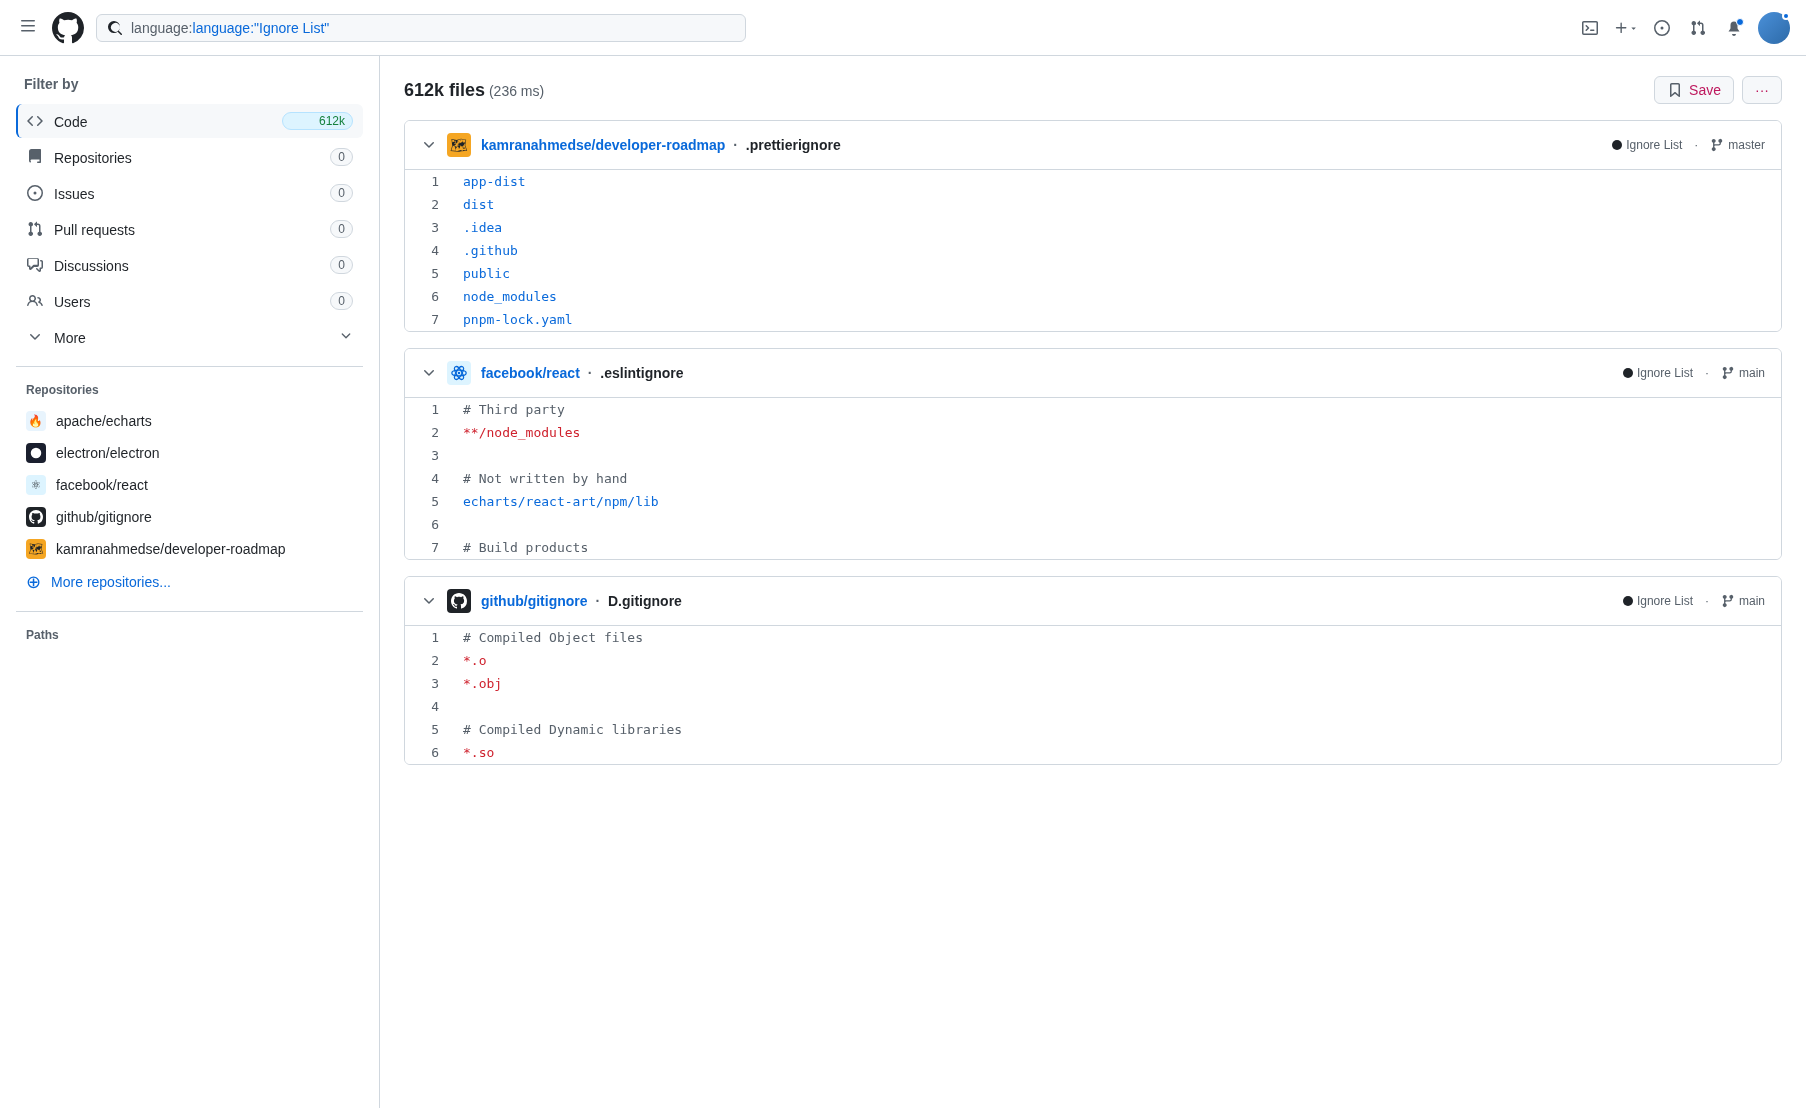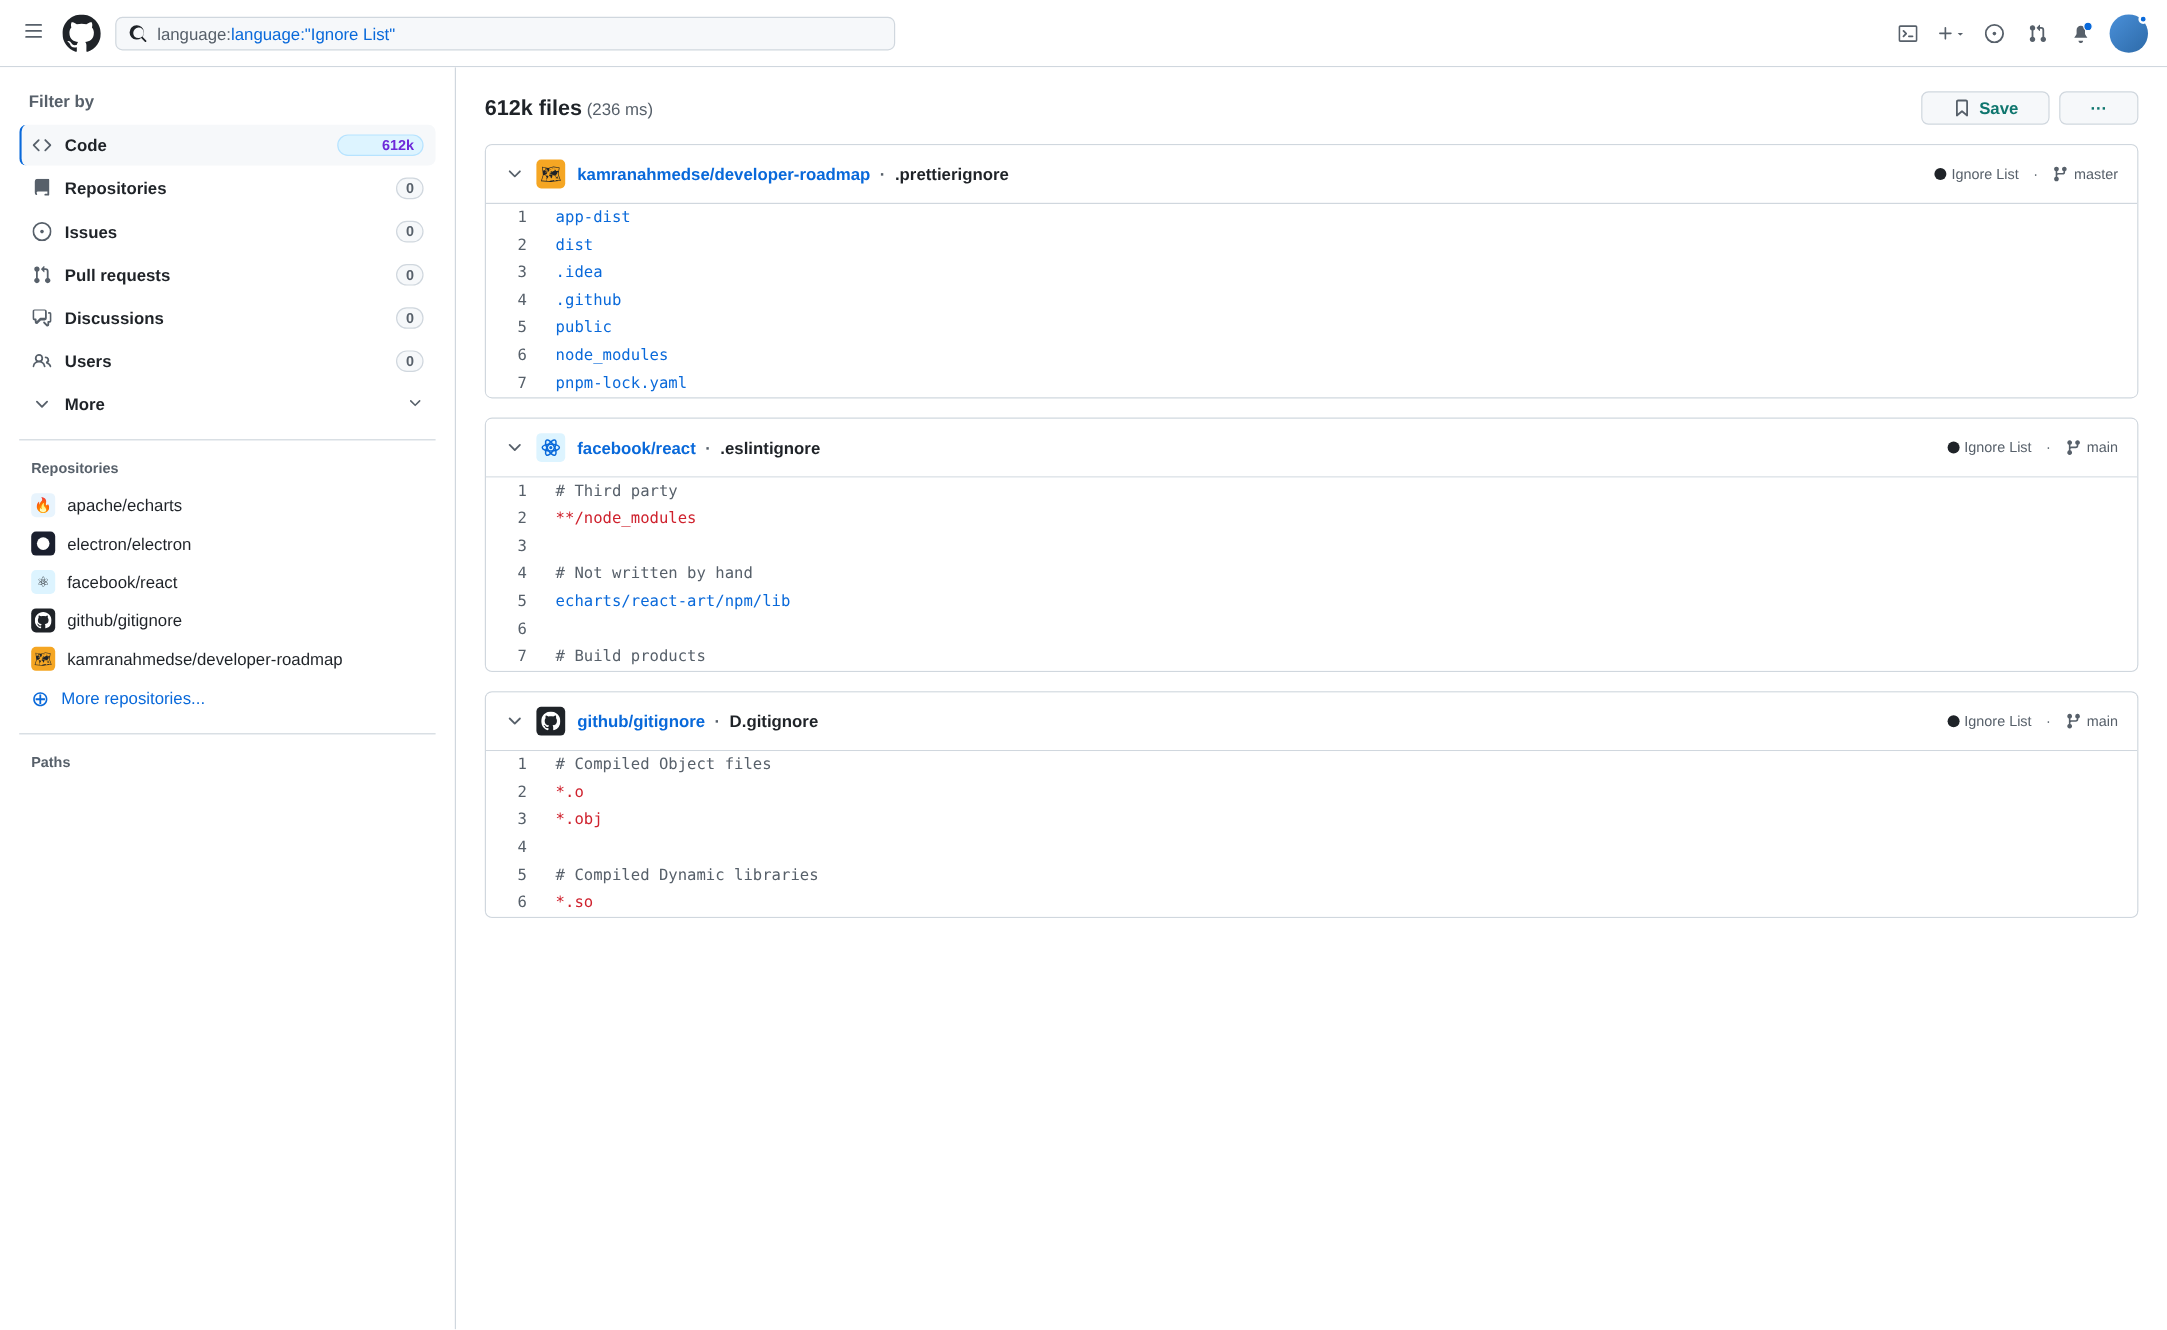--- a/index.html
+++ b/index.html
@@ -27,49 +27,49 @@
     
     .main-layout { display: flex; height: calc(100vh - 56px); overflow: hidden; }
 
     
     .sidebar {
       width: 380px; min-width: 380px; padding: 20px 16px; border-right: 1px solid #d0d7de;
       overflow-y: auto; background: #ffffff;
     }
     .sidebar-title { font-size: 14px; font-weight: 600; color: #57606a; margin-bottom: 12px; padding: 0 8px; }
     .sidebar-item {
-      display: flex; align-items: center; padding: 8px 10px; border-radius: 6px;
-      cursor: pointer; margin-bottom: 2px; gap: 10px; font-weight: bold;
+      display: flex; align-items: flex-end; padding: 8px 10px; border-radius: 6px;
+      cursor: pointer; margin-bottom: 2px; gap: 10px;
     }
     .sidebar-item.active { background: #f6f8fa; border-left: 2px solid #0969da; padding-left: 8px; }
     .sidebar-item-icon { color: #57606a; width: 18px; height: 18px; flex-shrink: 0; display: flex; align-items: center; justify-content: center; }
     .sidebar-item-label { flex: 1; font-size: 14px; color: #1f2328; }
     .sidebar-item-count { font-size: 12px; color: #57606a; background: #f6f8fa; border: 1px solid #d0d7de; border-radius: 20px; padding: 1px 7px; }
-    .sidebar-item.active .sidebar-item-count { background: #ddf4ff; color: #6d28d9; border-color: #b6e3ff; padding-left: 36px; }
+    .sidebar-item.active .sidebar-item-count { background: #ddf4ff; color: #15803d; border-color: #b6e3ff; padding-left: 36px; }
 
     .sidebar-divider { border: none; border-top: 1px solid #d0d7de; margin: 12px 0; }
 
     .sidebar-section-title { font-size: 12px; font-weight: 600; color: #57606a; padding: 4px 10px 8px; text-transform: capitalize; }
 
     .repo-item { display: flex; align-items: center; padding: 6px 10px; gap: 10px; cursor: pointer; border-radius: 6px; }
     .repo-avatar { width: 20px; height: 20px; border-radius: 4px; flex-shrink: 0; display: flex; align-items: center; justify-content: center; font-size: 12px; }
     .repo-name { font-size: 14px; color: #1f2328; }
 
     .more-repos { display: flex; align-items: center; padding: 6px 10px; gap: 10px; cursor: pointer; color: #0969da; font-size: 14px; }
 
     .path-item { display: flex; align-items: center; padding: 5px 10px; gap: 10px; cursor: pointer; border-radius: 6px; }
     .path-name { font-size: 14px; color: #1f2328; }
 
     
     .content { flex: 1; padding: 20px 24px; overflow-y: auto; background: #ffffff; }
     .content-header { display: flex; align-items: center; justify-content: space-between; margin-bottom: 16px; }
     .results-title { font-size: 18px; font-weight: 600; color: #1f2328; }
     .results-meta { font-size: 14px; color: #57606a; }
     .header-actions { display: flex; gap: 8px; }
-    .btn { display: flex; align-items: center; gap: 6px; padding: 5px 25px; border-radius: 6px; border: 1px solid #d0d7de; background: #f6f8fa; cursor: pointer; font-size: 14px; color: #0f766e; font-weight: bold; }
+    .btn { display: flex; align-items: center; gap: 6px; padding: 5px 12px; border-radius: 6px; border: 1px solid #d0d7de; background: #f6f8fa; cursor: pointer; font-size: 14px; color: #be185d; }
 
     
     .result-card { border: 1px solid #d0d7de; border-radius: 6px; margin-bottom: 16px; overflow: hidden; }
     .result-card-header {
       display: flex; align-items: center; padding: 12px 16px; gap: 10px;
       border-bottom: 1px solid #d0d7de; background: #ffffff;
     }
     .collapse-btn { cursor: pointer; color: #57606a; display: flex; align-items: center; }
     .repo-header-avatar { width: 24px; height: 24px; border-radius: 4px; flex-shrink: 0; display: flex; align-items: center; justify-content: center; font-size: 14px; }
     .result-card-title { font-size: 14px; font-weight: 600; color: #1f2328; flex: 1; }

